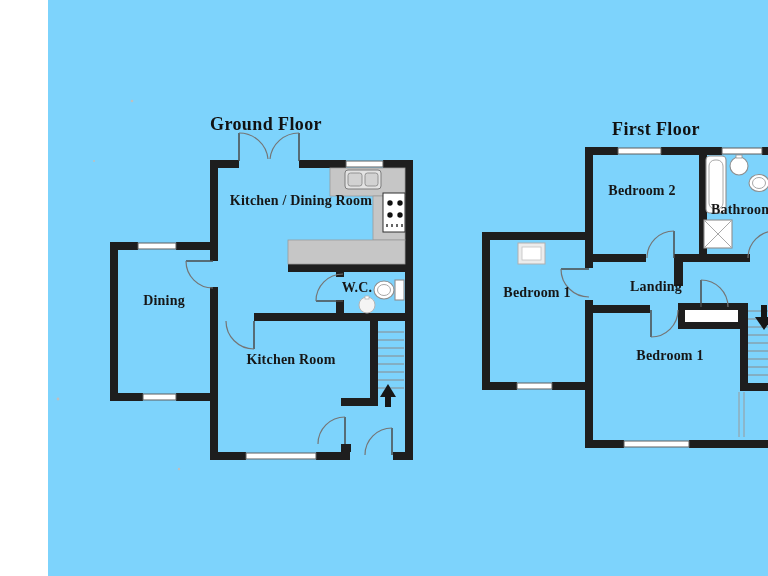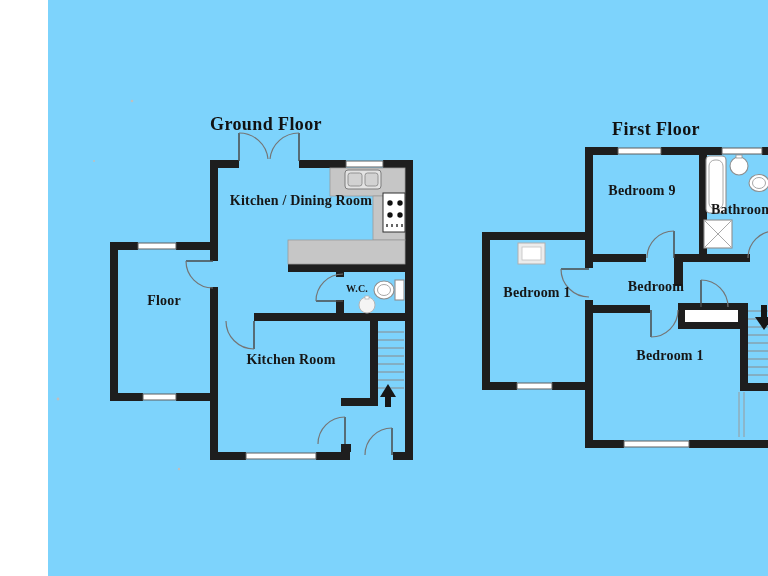--- a/index.html
+++ b/index.html
@@ -12,21 +12,21 @@
   .leaf{stroke:#4a4a4a;stroke-width:1.5;}
   .counter{fill:#c6c6c6;stroke:#9b9b9b;stroke-width:0.8;}
   .fx{fill:#ffffff;stroke:#8f8f8f;stroke-width:1.1;}
   .fxl{fill:none;stroke:#a8a8a8;stroke-width:1;}
   .step{stroke:#8a8a8a;stroke-width:1;}
   .arrow{fill:#171717;}
   .speck{fill:#bfbfbf;}
   .label{position:absolute;transform:translate(-50%,-50%);white-space:nowrap;
          color:#161616;font-size:14px;font-weight:600;letter-spacing:0.2px;}
   .title{font-size:18px;font-weight:600;letter-spacing:0.4px;color:#111;}
-  .small{font-size:10px;}
+  .small{font-size:14px;}
 </style>
 </head>
 <body>
 
 <div class="canvas">
 
 <svg width="768" height="576" viewBox="0 0 768 576">
 
   <g>
 
@@ -264,23 +264,23 @@
     <circle class="speck" cx="46" cy="161" r="1"></circle>
     <circle class="speck" cx="10" cy="399" r="1.4"></circle>
     <circle class="speck" cx="131" cy="469" r="1.2"></circle>
   </g>
 </svg>
 
 <div class="label title" style="left:218px;top:124px">Ground Floor</div>
 <div class="label" style="left:253px;top:201px">Kitchen / Dining Room</div>
 
 <div class="label title" style="left:608px;top:129px">First Floor</div>
-<div class="label" style="left:116px;top:301px">Floor</div>
+<div class="label" style="left:116px;top:301px">Dining</div>
 <div class="label small" style="left:309px;top:288px">W.C.</div>
 <div class="label" style="left:243px;top:360px">Kitchen Room</div>
 
-<div class="label" style="left:594px;top:191px">Bedroom 9</div>
+<div class="label" style="left:594px;top:191px">Bedroom 2</div>
 <div class="label" style="left:694px;top:210px">Bathroom</div>
 <div class="label" style="left:489px;top:293px">Bedroom 1</div>
-<div class="label" style="left:608px;top:287px">Bedroom</div>
+<div class="label" style="left:608px;top:287px">Landing</div>
 <div class="label" style="left:622px;top:356px">Bedroom 1</div>
 
 </div>
 
 </body></html>

